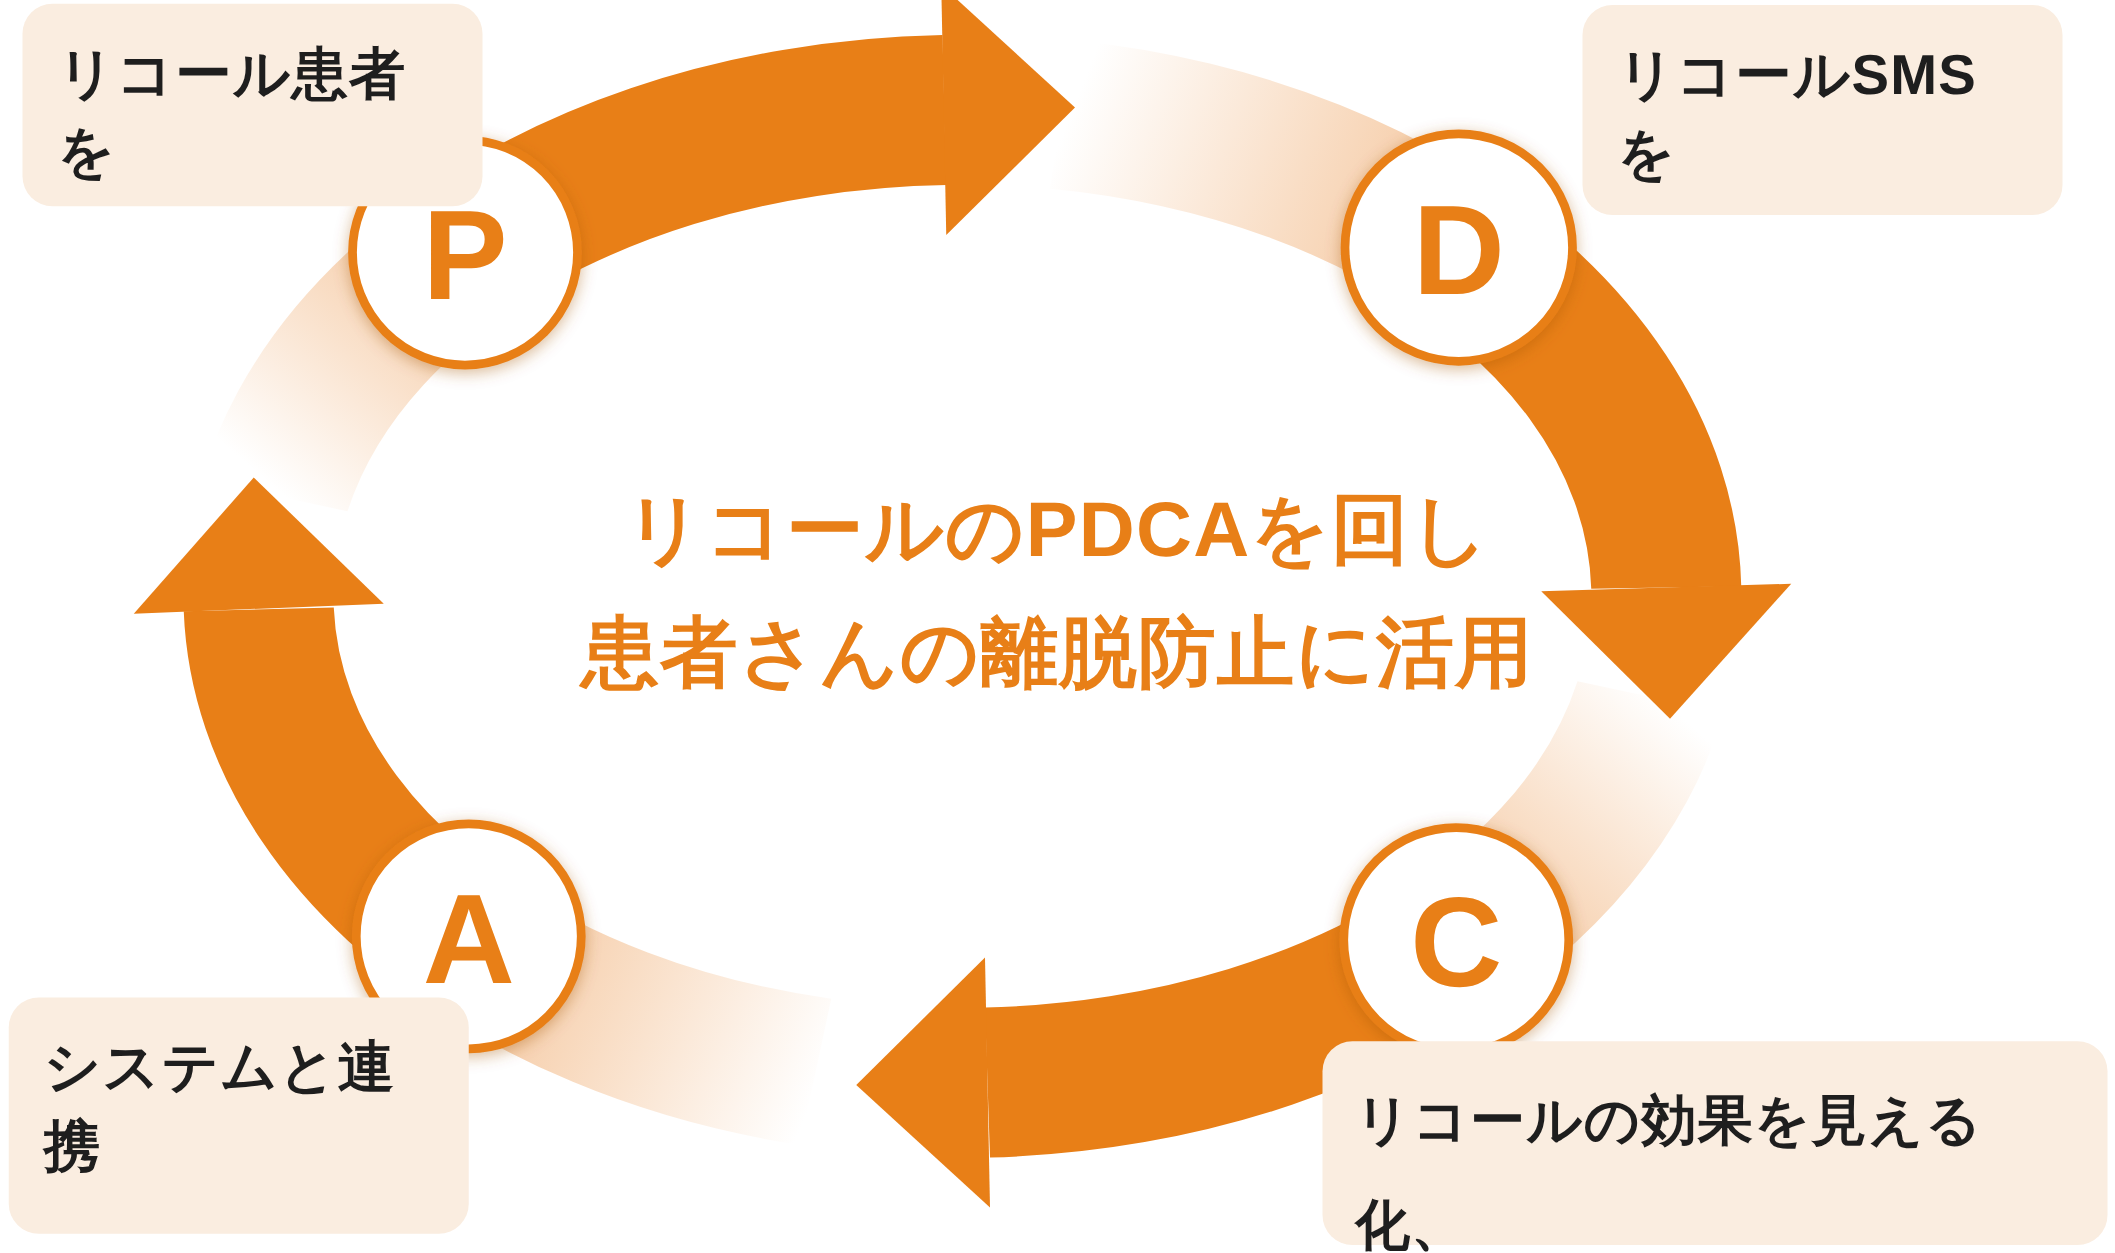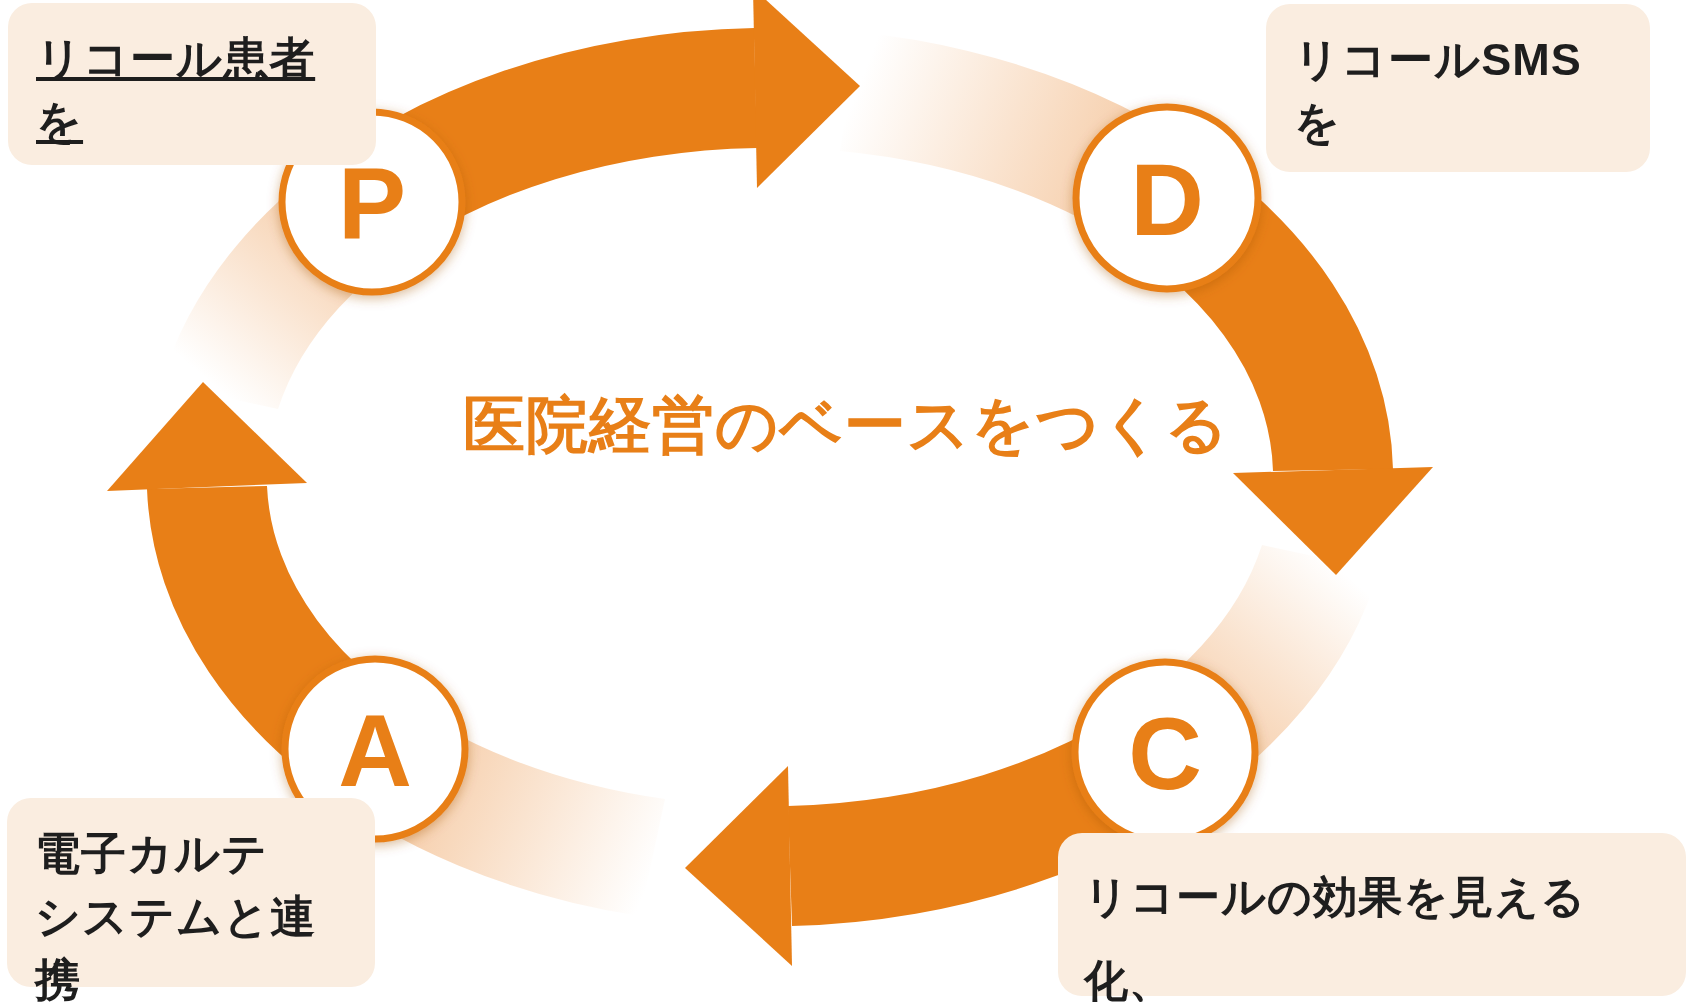--- a/index.html
+++ b/index.html
@@ -16,21 +16,21 @@
     background:#FAEDE0;
     border-radius:24px;
     color:#1E1E1E;
     font-weight:700;
     font-size:45px;
     line-height:63px;
     padding:24px 28px;
     box-sizing:border-box;
     letter-spacing:1px;
   }
-  .label-tl{left:8px;top:3px;width:368px;height:162px;text-decoration:underline;}
+  .label-tl{left:18px;top:3px;width:368px;height:162px;}
   .label-tr{left:1222px;top:4px;width:384px;height:168px;margin-left:44px;}
   .label-bl{left:7px;top:798px;width:368px;height:189px;}
   .label-br{left:1058px;top:833px;width:628px;height:163px;font-size:44px;line-height:84px;padding:22px 26px;}
   .center-title{
     position:absolute;left:0;top:376px;width:1692px;
     text-align:center;
     color:#E87F17;
     font-weight:700;
     font-size:62px;
     line-height:98px;
@@ -99,26 +99,26 @@
 
   <div class="label-box label-tl">
     <div>リコール患者を</div>
   </div>
 
   <div class="label-box label-tr">
     <div>リコールSMSを</div>
   </div>
 
   <div class="label-box label-bl">
-    <div>電子カルテ</div>
     <div>システムと連携</div>
   </div>
 
   <div class="label-box label-br">
     <div>リコールの効果を見える化、</div>
     <div>患者さんの離脱防止に活用</div>
   </div>
 
   <div class="center-title">
-    <div>医院経営のベースをつくる</div>
+    <div>リコールのPDCAを回し</div>
+    <div>患者さんの離脱防止に活用</div>
   </div>
 
 </div>
 
 </body></html>

